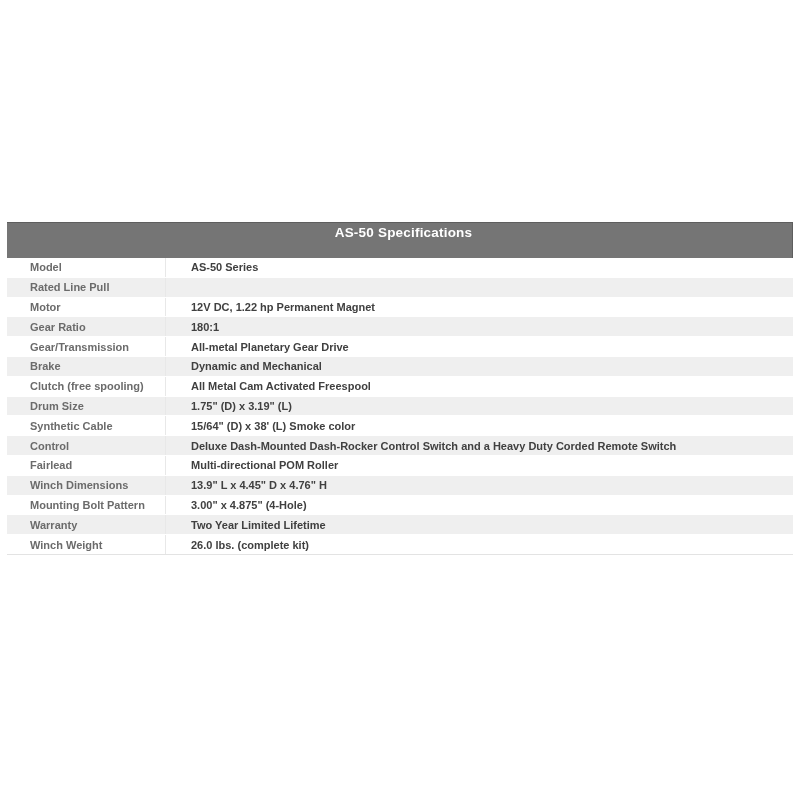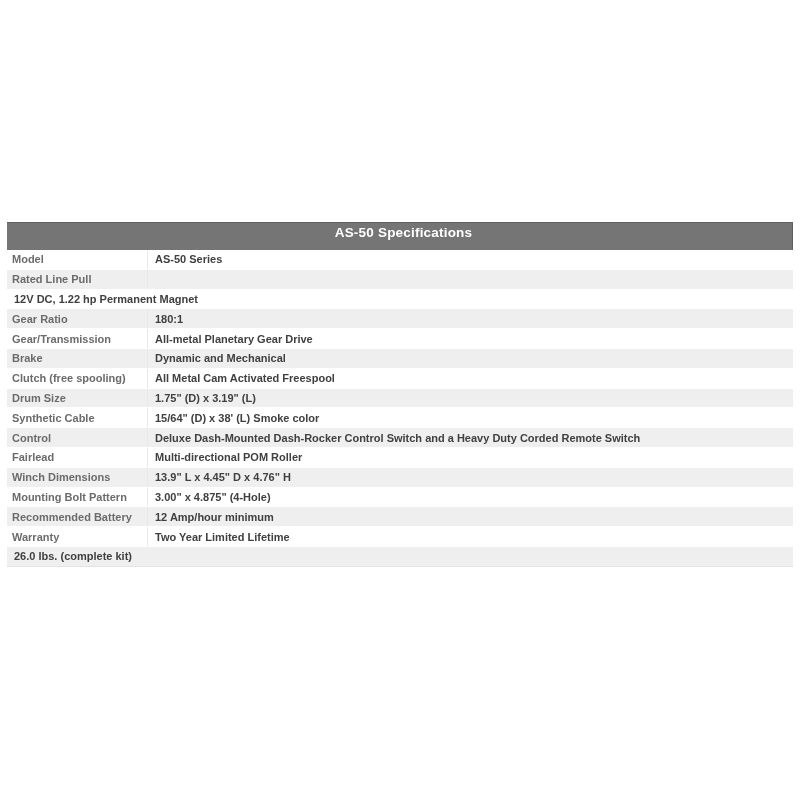--- a/index.html
+++ b/index.html
@@ -25,21 +25,21 @@
     height: 800px;
     background: #ffffff;
   }
   .spec-table {
     position: absolute;
     left: 7px;
     top: 222px;
     width: 786px;
   }
   .spec-header {
-    height: 28px;
+    height: 36px;
     background: var(--header-bg);
     border-top: 1px solid var(--header-border);
     border-right: 1px solid var(--header-border);
     color: var(--header-text);
     font-size: 13.5px;
     font-weight: bold;
     text-align: center;
     line-height: 19px;
     letter-spacing: 0.2px;
     padding-left: 8px;
@@ -49,21 +49,21 @@
     display: flex;
     align-items: center;
     height: 19.8px;
     border-bottom: 1px solid #ffffff;
     background: #ffffff;
     font-size: 11px;
     font-weight: bold;
   }
   .row:nth-child(even) { background: var(--alt-row-bg); }
   .row:last-child { border-bottom: 1px solid #e3e3e3; }
-  .cell { overflow: hidden; white-space: nowrap; }
+  .cell { overflow: hidden; white-space: nowrap; margin-left: 18px; }
   .cell.label {
     flex: 0 0 141px;
     padding-left: 5px;
     color: var(--label-color);
     border-right: 1px solid var(--row-divider);
     height: 100%;
     display: flex;
     align-items: center;
   }
   .cell.value {
@@ -80,20 +80,21 @@
     <div class="spec-header">AS-50 Specifications</div>
     <div class="spec-body">
         <div class="row">
           <div class="cell label">Model</div>
           <div class="cell value">AS-50 Series</div>
         </div>
         <div class="row">
           <div class="cell label">Rated Line Pull</div>
         </div>
         <div class="row">
+          <div class="cell label">Motor</div>
           <div class="cell value">12V DC, 1.22 hp Permanent Magnet</div>
         </div>
         <div class="row">
           <div class="cell label">Gear Ratio</div>
           <div class="cell value">180:1</div>
         </div>
         <div class="row">
           <div class="cell label">Gear/Transmission</div>
           <div class="cell value">All-metal Planetary Gear Drive</div>
         </div>
@@ -123,25 +124,22 @@
         </div>
         <div class="row">
           <div class="cell label">Winch Dimensions</div>
           <div class="cell value">13.9" L x 4.45" D x 4.76" H</div>
         </div>
         <div class="row">
           <div class="cell label">Mounting Bolt Pattern</div>
           <div class="cell value">3.00" x 4.875" (4-Hole)</div>
         </div>
         <div class="row">
-          <div class="cell label">Recommended Battery</div>
-          <div class="cell value">12 Amp/hour minimum</div>
-        </div>
-        <div class="row">
           <div class="cell label">Warranty</div>
           <div class="cell value">Two Year Limited Lifetime</div>
         </div>
         <div class="row">
+          <div class="cell label">Winch Weight</div>
           <div class="cell value">26.0 lbs. (complete kit)</div>
         </div>
       </div>
   </div>
 </div>
 
 </body></html>

